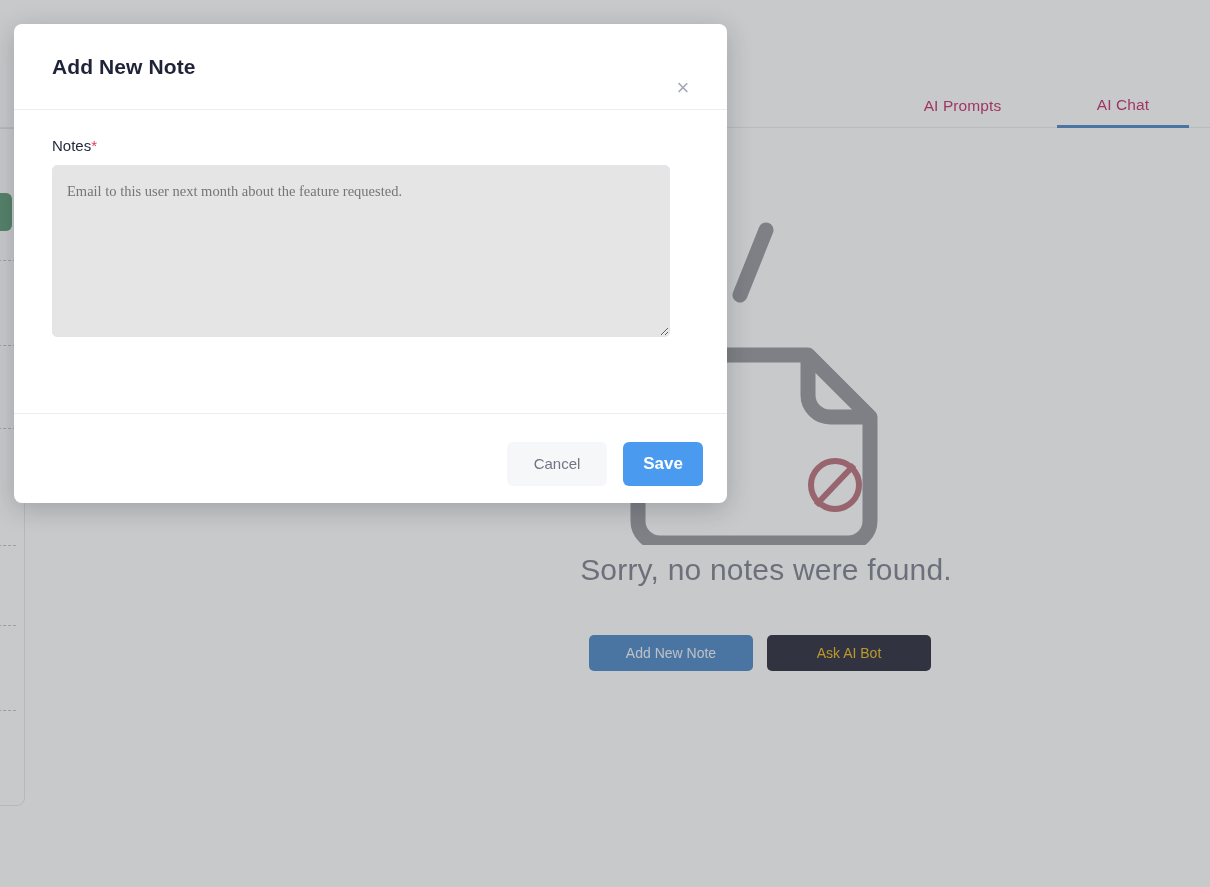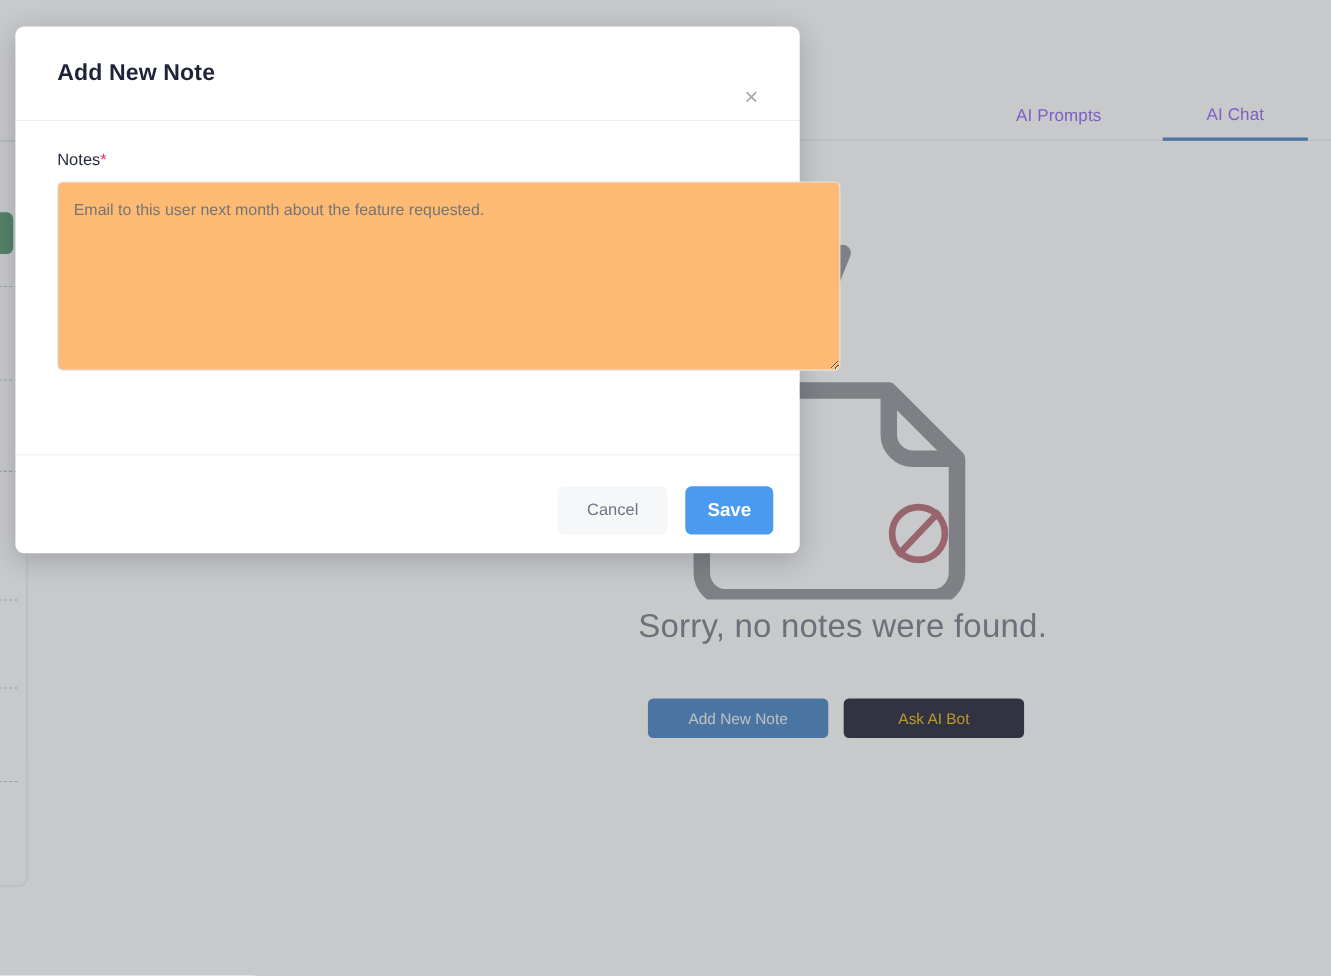--- a/index.html
+++ b/index.html
@@ -36,21 +36,21 @@
     align-items: center;
   }
   .tab {
     position: absolute;
     top: 0;
     height: 44px;
     display: flex;
     align-items: center;
     justify-content: center;
     font-size: 15.5px;
-    color: #8b5cf6;
+    color: #be185d;
     letter-spacing: .1px;
     white-space: nowrap;
     cursor: pointer;
   }
   .tab.t0 { left: 455px;  width: 190px; }
   .tab.t2 { left: 880px;  width: 165px; }
   .tab.t3 { left: 1057px; width: 132px; }
   .tab.active { border-bottom: 3px solid #3a7cc0; }
 
   
@@ -171,29 +171,29 @@
     padding: 27px 38px 0 38px;
   }
   .field-label {
     font-size: 15px;
     color: #252a3e;
     margin-bottom: 11px;
   }
   .req-star { color: #e8365d; font-size: 15px; }
   .note-textarea {
     display: block;
-    width: 712px;
+    width: 618px;
     height: 172px;
-    background: #fdba74;
+    background: #e5e5e5;
     border: 1px solid #e1e5ec;
     border-radius: 5px;
     padding: 15px 14px;
     font-size: 14.5px;
     color: #5f6576;
-    font-family: Liberation Sans, sans-serif;
+    font-family: Liberation Serif, serif;
     resize: both;
     outline: none;
     line-height: 1.5;
   }
   .modal-footer {
     flex: 0 0 90px;
     height: 90px;
     border-top: 1px solid #ededf1;
     display: flex;
     align-items: center;

